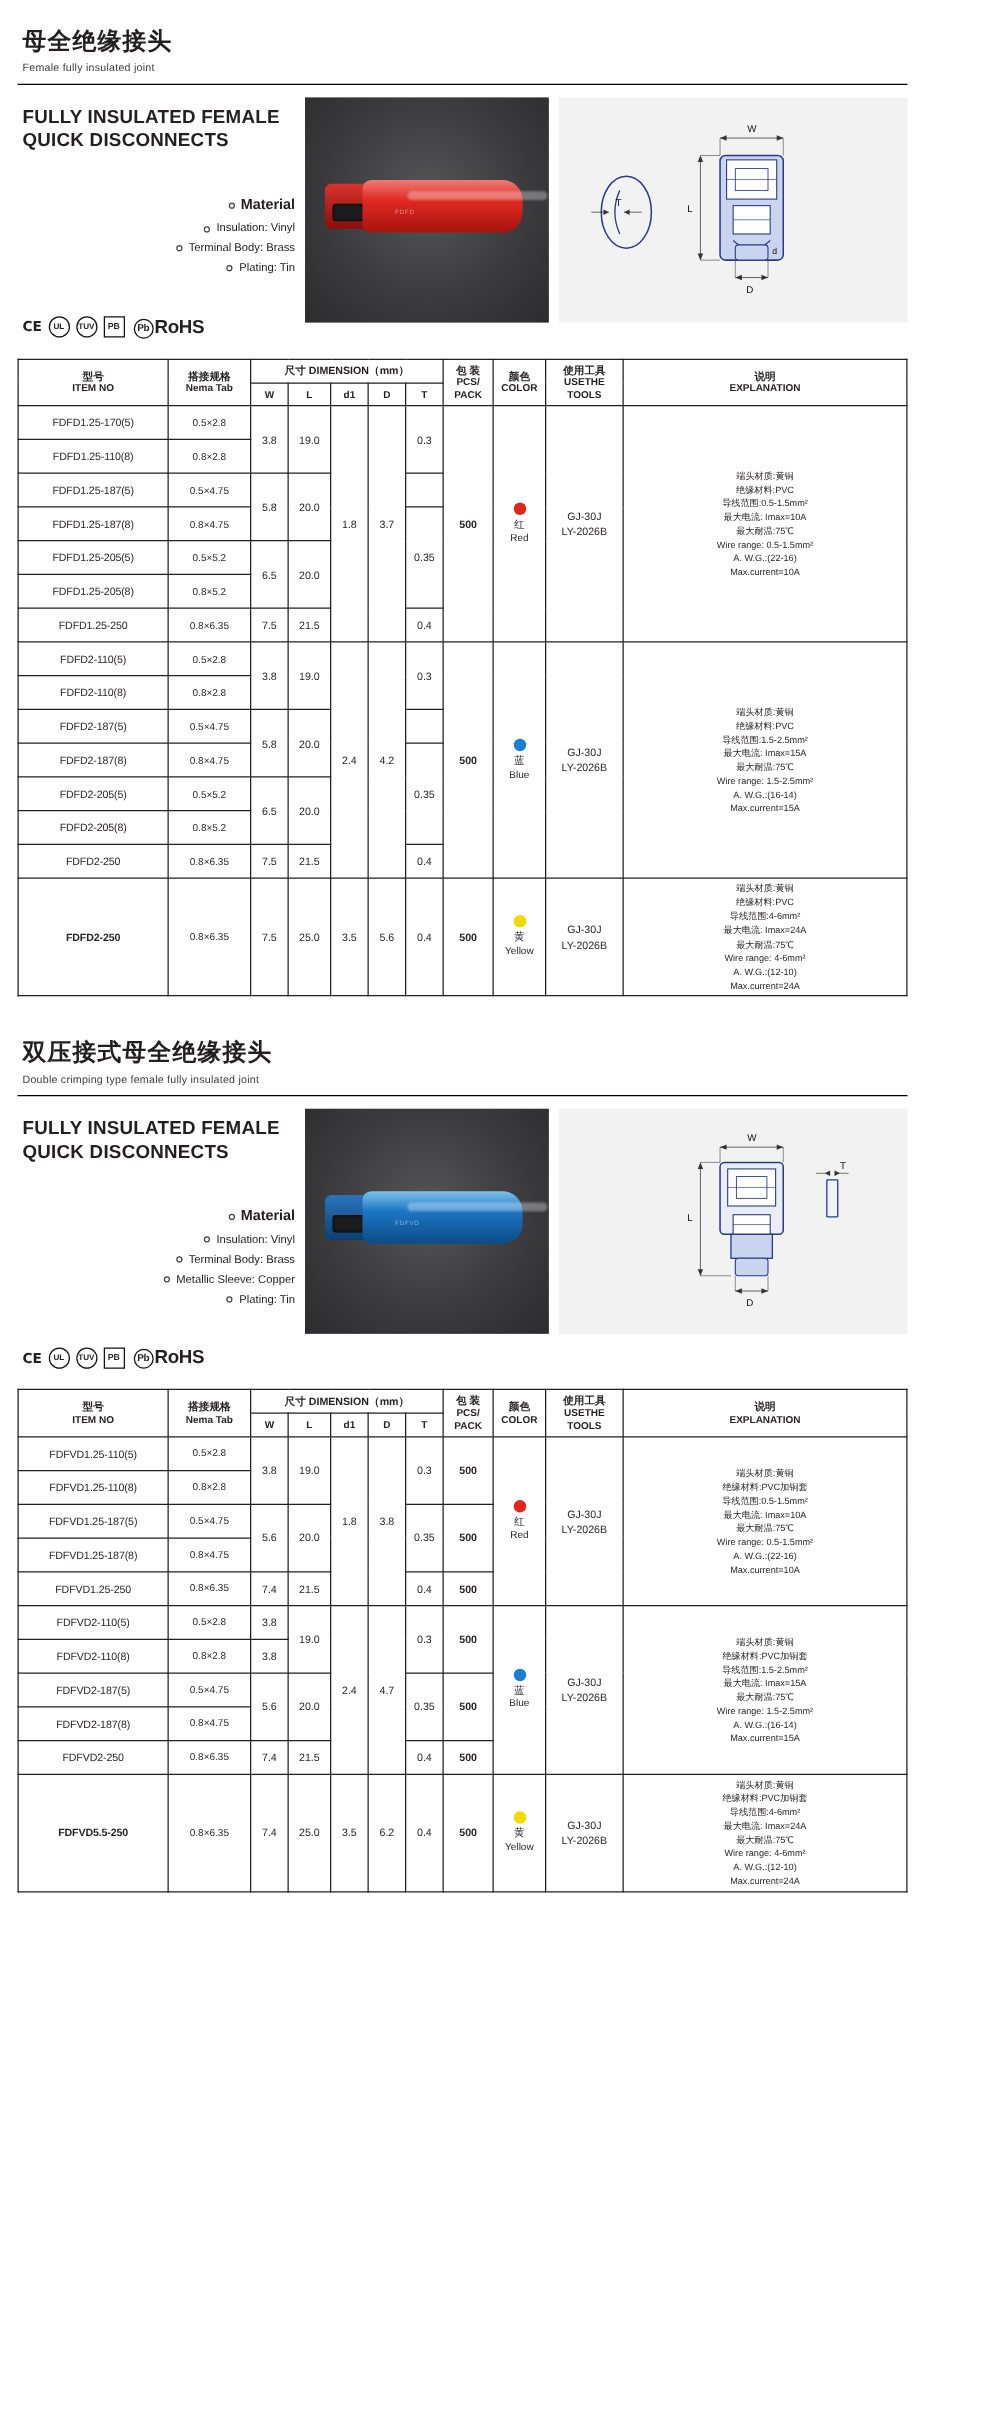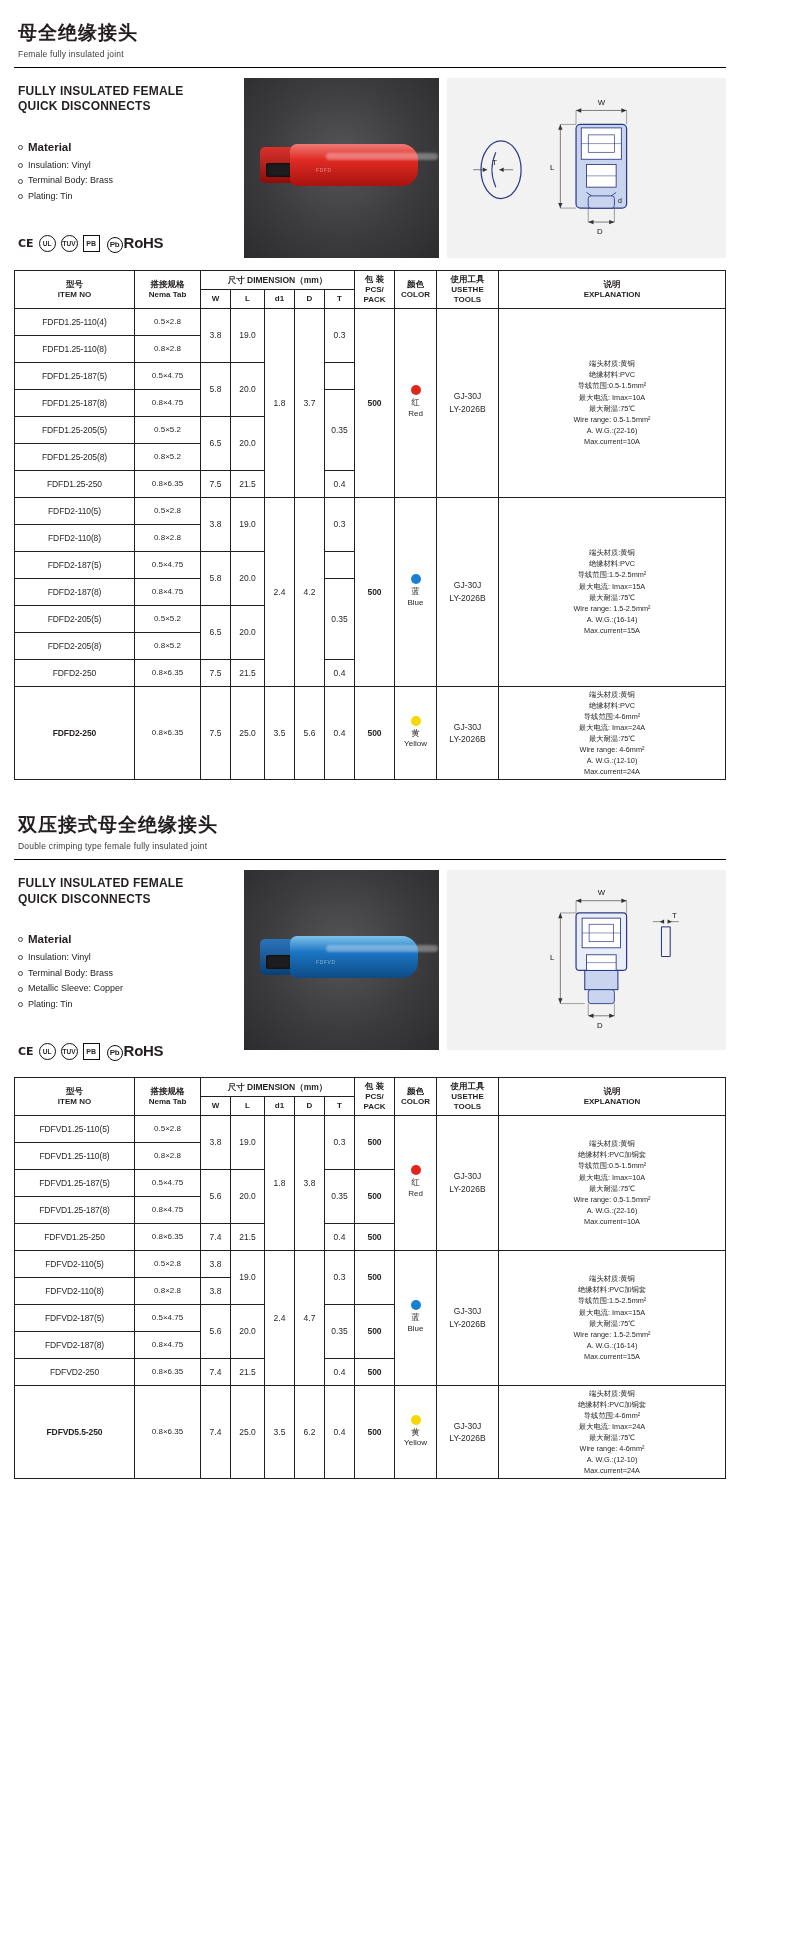--- a/index.html
+++ b/index.html
@@ -31,26 +31,26 @@
 
   
   .hero {
     display: flex;
     align-items: stretch;
     gap: 8px;
     margin-top: 10px;
   }
   .hero-left { width: 222px; padding-left: 4px; padding-top: 6px; }
   .hero-title {
-    font-size: 12px;
+    font-size: 15px;
     font-weight: bold;
     line-height: 1.28;
     letter-spacing: .2px;
   }
-  .mat-block { margin-top: 26px; }
+  .mat-block { margin-top: 36px; text-align: right; }
   .mat-head {
     font-size: 11.5px;
     font-weight: bold;
     margin-bottom: 5px;
   }
   .mat-head .dot, .mat-line .dot {
     display: inline-block;
     width: 5px; height: 5px;
     border: 1px solid #444;
     border-radius: 50%;
@@ -355,21 +355,21 @@
           <th style="width:30px">W</th>
           <th style="width:34px">L</th>
           <th style="width:30px">d1</th>
           <th style="width:30px">D</th>
           <th style="width:30px">T</th>
         </tr>
       </thead>
       <tbody>
 
         <tr class="row-h">
-          <td class="item">FDFD1.25-110(4)</td>
+          <td class="item">FDFD1.25-170(5)</td>
           <td class="nema">0.5×2.8</td>
           <td class="dim" rowspan="2">3.8</td>
           <td class="dim" rowspan="2">19.0</td>
           <td class="dim" rowspan="7">1.8</td>
           <td class="dim" rowspan="7">3.7</td>
           <td class="dim" rowspan="2">0.3</td>
           <td class="pack" rowspan="7">500</td>
           <td rowspan="7">
             <div class="swatch" style="background:#e0251d"></div>
             <div class="color-cell">

